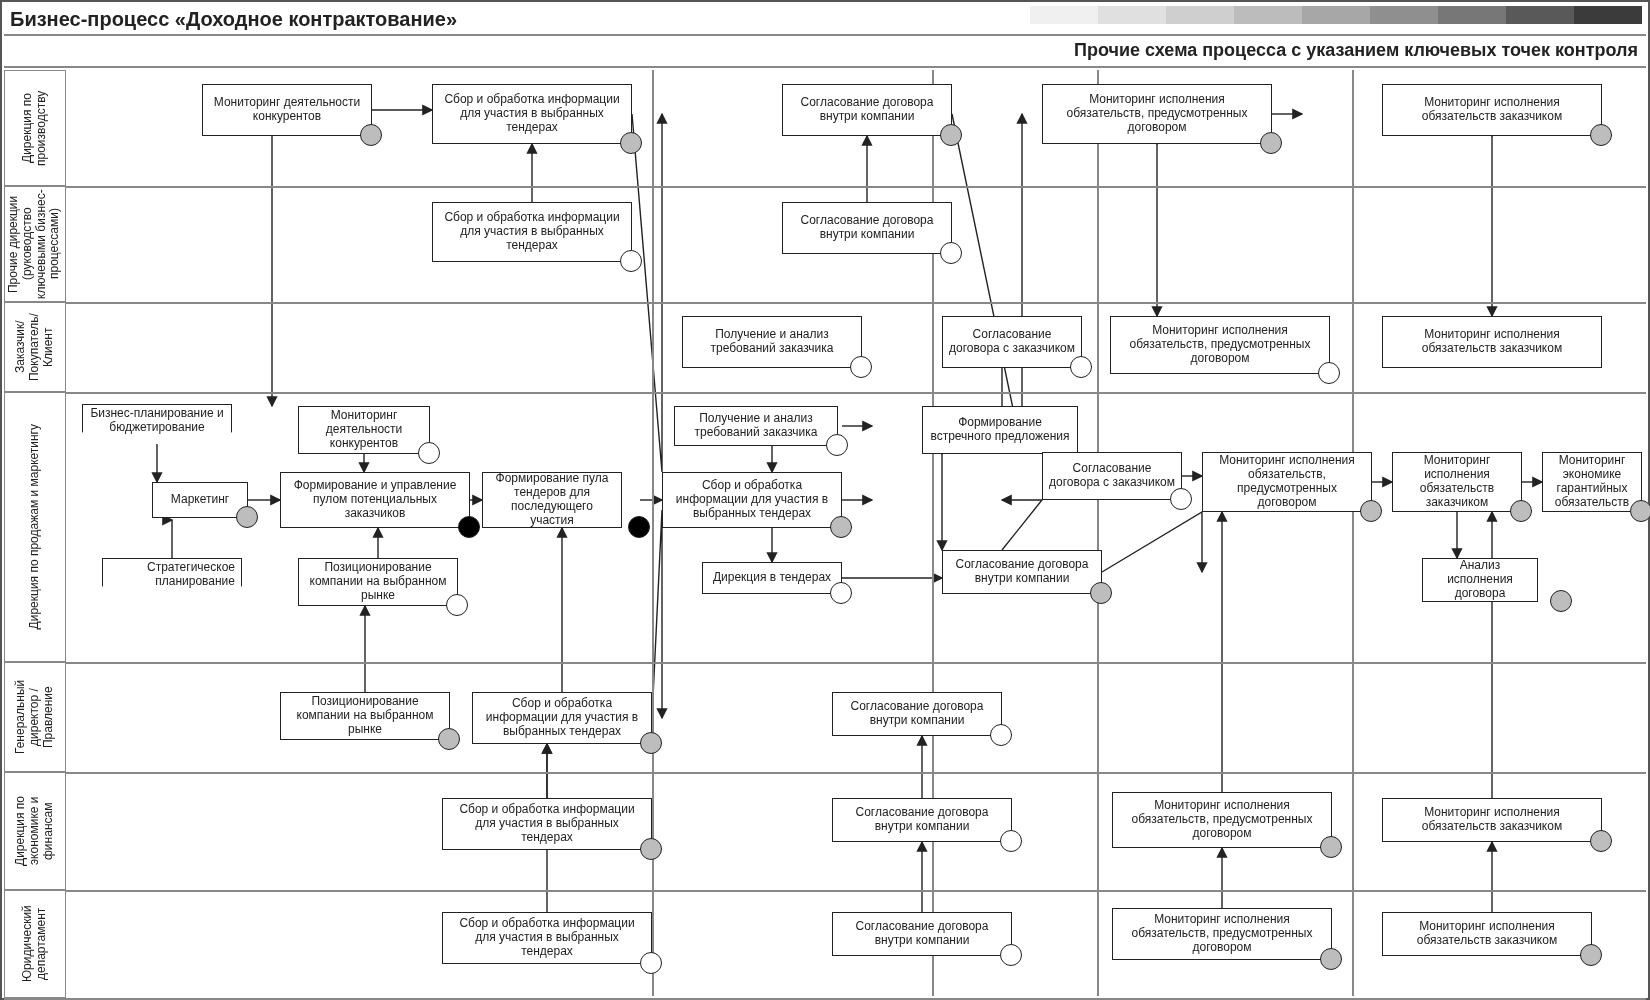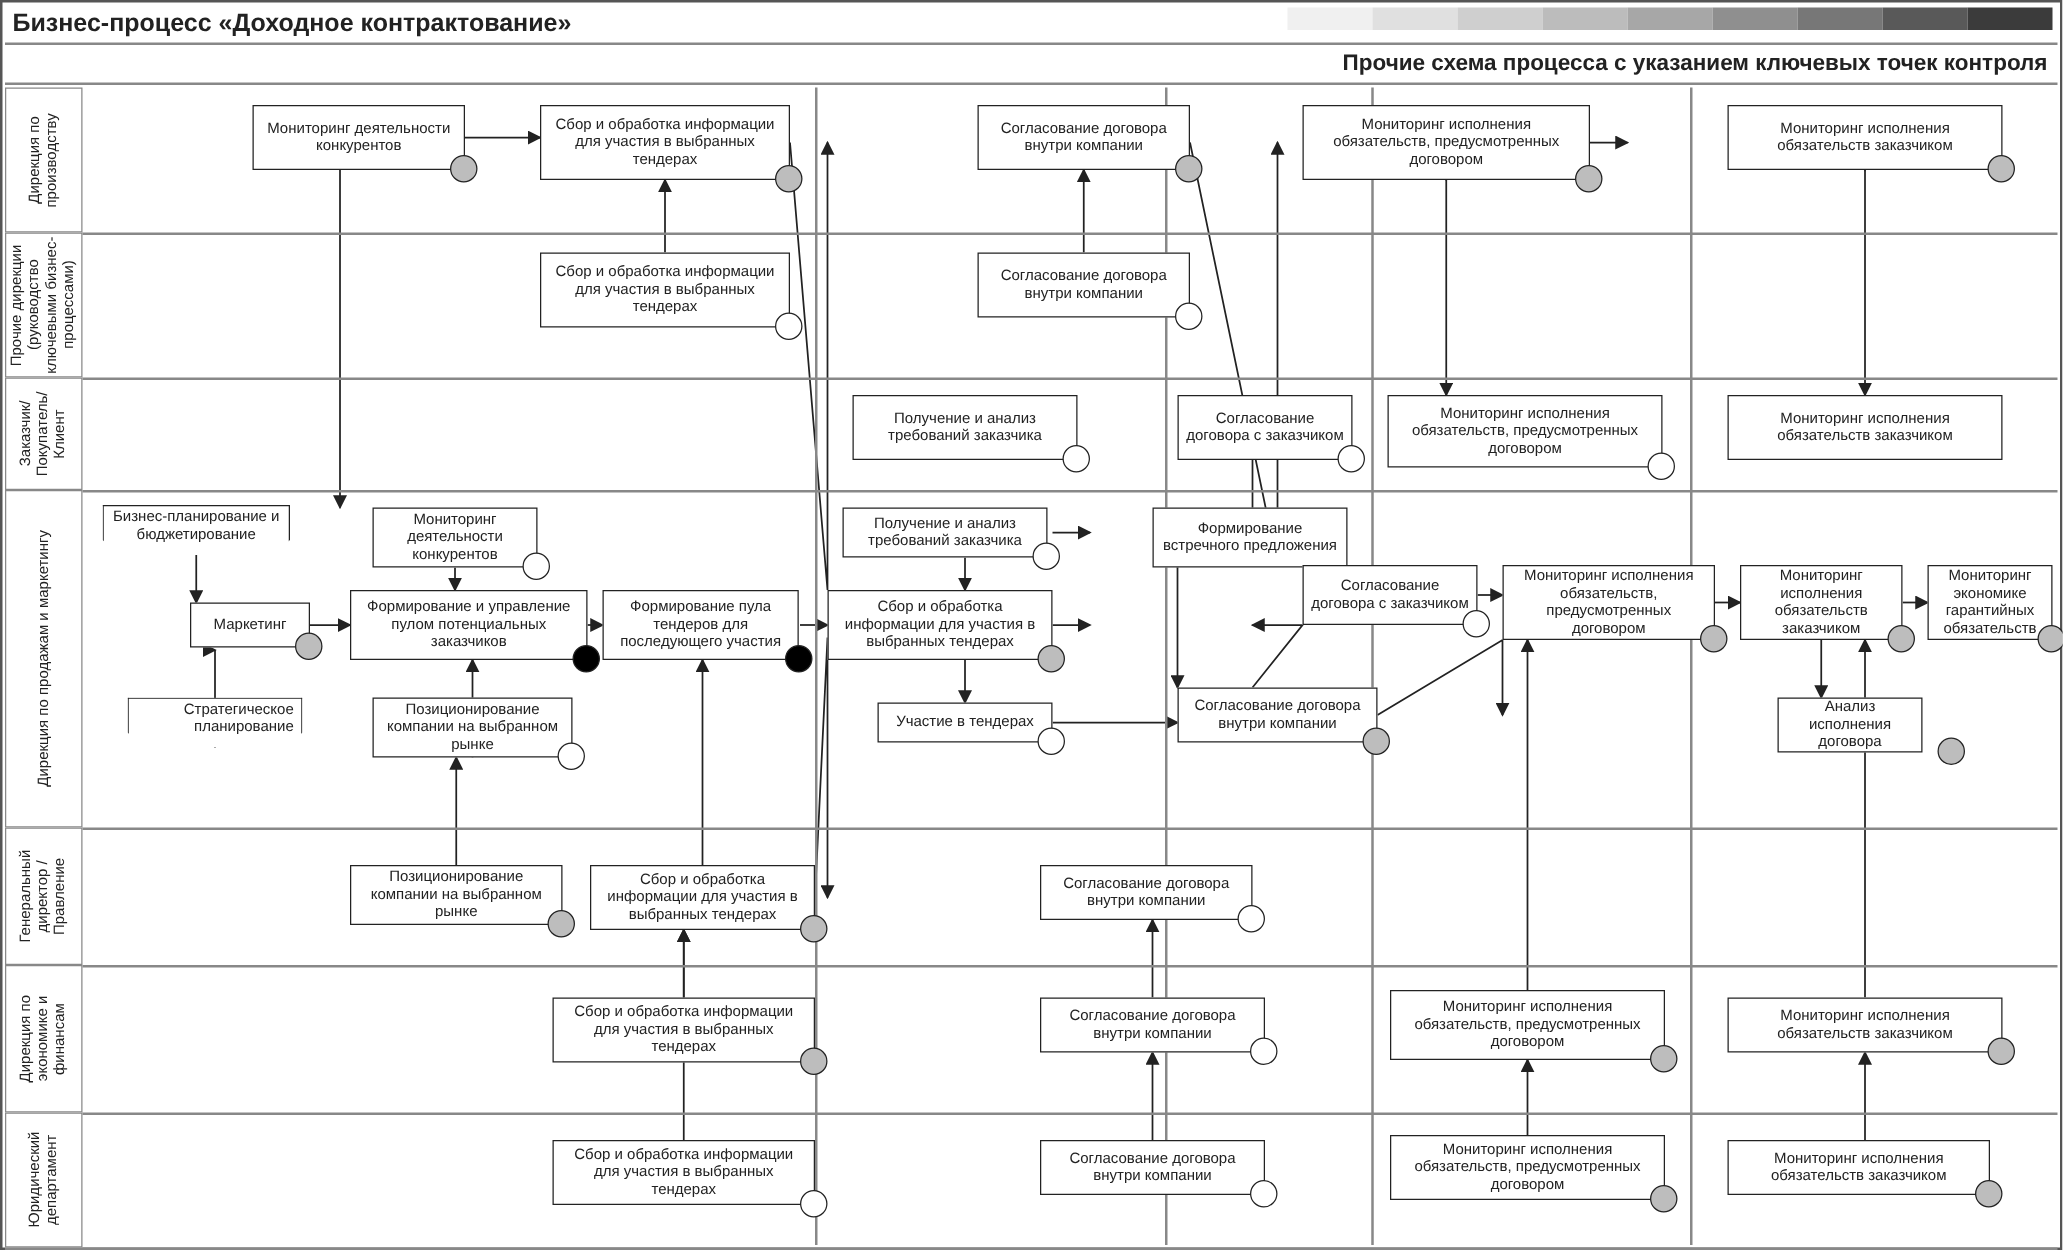--- a/index.html
+++ b/index.html
@@ -159,36 +159,36 @@
     <div class="node" style="left: 80px; top: 402px; width: 150px; height: 40px; clip-path: polygon(0px 0px, 100% 0px, 100% 70%, 90% 100%, 10% 100%, 0px 70%); border-bottom: none; padding-bottom: 10px;">Бизнес-планирование и бюджетирование</div>
     <div class="node" style="left: 296px; top: 404px; width: 132px; height: 48px;">Мониторинг деятельности конкурентов</div>
     <div class="ctrl w" style="left: 416px; top: 440px;"></div>
     <div class="node" style="left: 672px; top: 404px; width: 164px; height: 40px;">Получение и анализ требований заказчика</div>
     <div class="ctrl w" style="left: 824px; top: 432px;"></div>
     <div class="node" style="left: 920px; top: 404px; width: 156px; height: 48px;">Формирование встречного предложения</div>
     <div class="node" style="left: 150px; top: 480px; width: 96px; height: 36px;">Маркетинг</div>
     <div class="ctrl g" style="left: 234px; top: 504px;"></div>
     <div class="node" style="left: 278px; top: 470px; width: 190px; height: 56px;">Формирование и управление пулом потенциальных заказчиков</div>
     <div class="ctrl b" style="left: 456px; top: 514px;"></div>
-    <div class="node" style="left: 480px; top: 470px; width: 157px; height: 56px;">Формирование пула тендеров для последующего участия</div>
+    <div class="node" style="left: 480px; top: 470px; width: 140px; height: 56px;">Формирование пула тендеров для последующего участия</div>
     <div class="ctrl b" style="left: 626px; top: 514px;"></div>
     <div class="node" style="left: 660px; top: 470px; width: 180px; height: 56px;">Сбор и обработка информации для участия в выбранных тендерах</div>
     <div class="ctrl g" style="left: 828px; top: 514px;"></div>
     <div class="node" style="left: 1040px; top: 450px; width: 140px; height: 48px;">Согласование договора с заказчиком</div>
     <div class="ctrl w" style="left: 1168px; top: 486px;"></div>
     <div class="node" style="left: 1200px; top: 450px; width: 170px; height: 60px;">Мониторинг исполнения обязательств, предусмотренных договором</div>
     <div class="ctrl g" style="left: 1358px; top: 498px;"></div>
     <div class="node" style="left: 1390px; top: 450px; width: 130px; height: 60px;">Мониторинг исполнения обязательств заказчиком</div>
     <div class="ctrl g" style="left: 1508px; top: 498px;"></div>
     <div class="node" style="left: 1540px; top: 450px; width: 100px; height: 60px;">Мониторинг экономике гарантийных обязательств</div>
     <div class="ctrl g" style="left: 1628px; top: 498px;"></div>
     <div class="node" style="left: 100px; top: 556px; width: 140px; height: 40px; clip-path: polygon(0px 0px, 100% 0px, 100% 70%, 90% 100%, 10% 100%, 0px 70%); border-bottom: none; padding-bottom: 10px; text-align: right;">Стратегическое планирование</div>
     <div class="node" style="left: 296px; top: 556px; width: 160px; height: 48px;">Позиционирование компании на выбранном рынке</div>
     <div class="ctrl w" style="left: 444px; top: 592px;"></div>
-    <div class="node" style="left: 700px; top: 560px; width: 140px; height: 32px;">Участие в тендерах</div>
+    <div class="node" style="left: 700px; top: 560px; width: 140px; height: 32px;">Дирекция в тендерах</div>
     <div class="ctrl w" style="left: 828px; top: 580px;"></div>
     <div class="node" style="left: 940px; top: 548px; width: 160px; height: 44px;">Согласование договора внутри компании</div>
     <div class="ctrl g" style="left: 1088px; top: 580px;"></div>
     <div class="node" style="left: 1420px; top: 556px; width: 116px; height: 44px;">Анализ исполнения договора</div>
     <div class="ctrl g" style="left: 1548px; top: 588px;"></div>
     <div class="node" style="left: 278px; top: 690px; width: 170px; height: 48px;">Позиционирование компании на выбранном рынке</div>
     <div class="ctrl g" style="left: 436px; top: 726px;"></div>
     <div class="node" style="left: 470px; top: 690px; width: 180px; height: 52px;">Сбор и обработка информации для участия в выбранных тендерах</div>
     <div class="ctrl g" style="left: 638px; top: 730px;"></div>
     <div class="node" style="left: 830px; top: 690px; width: 170px; height: 44px;">Согласование договора внутри компании</div>

